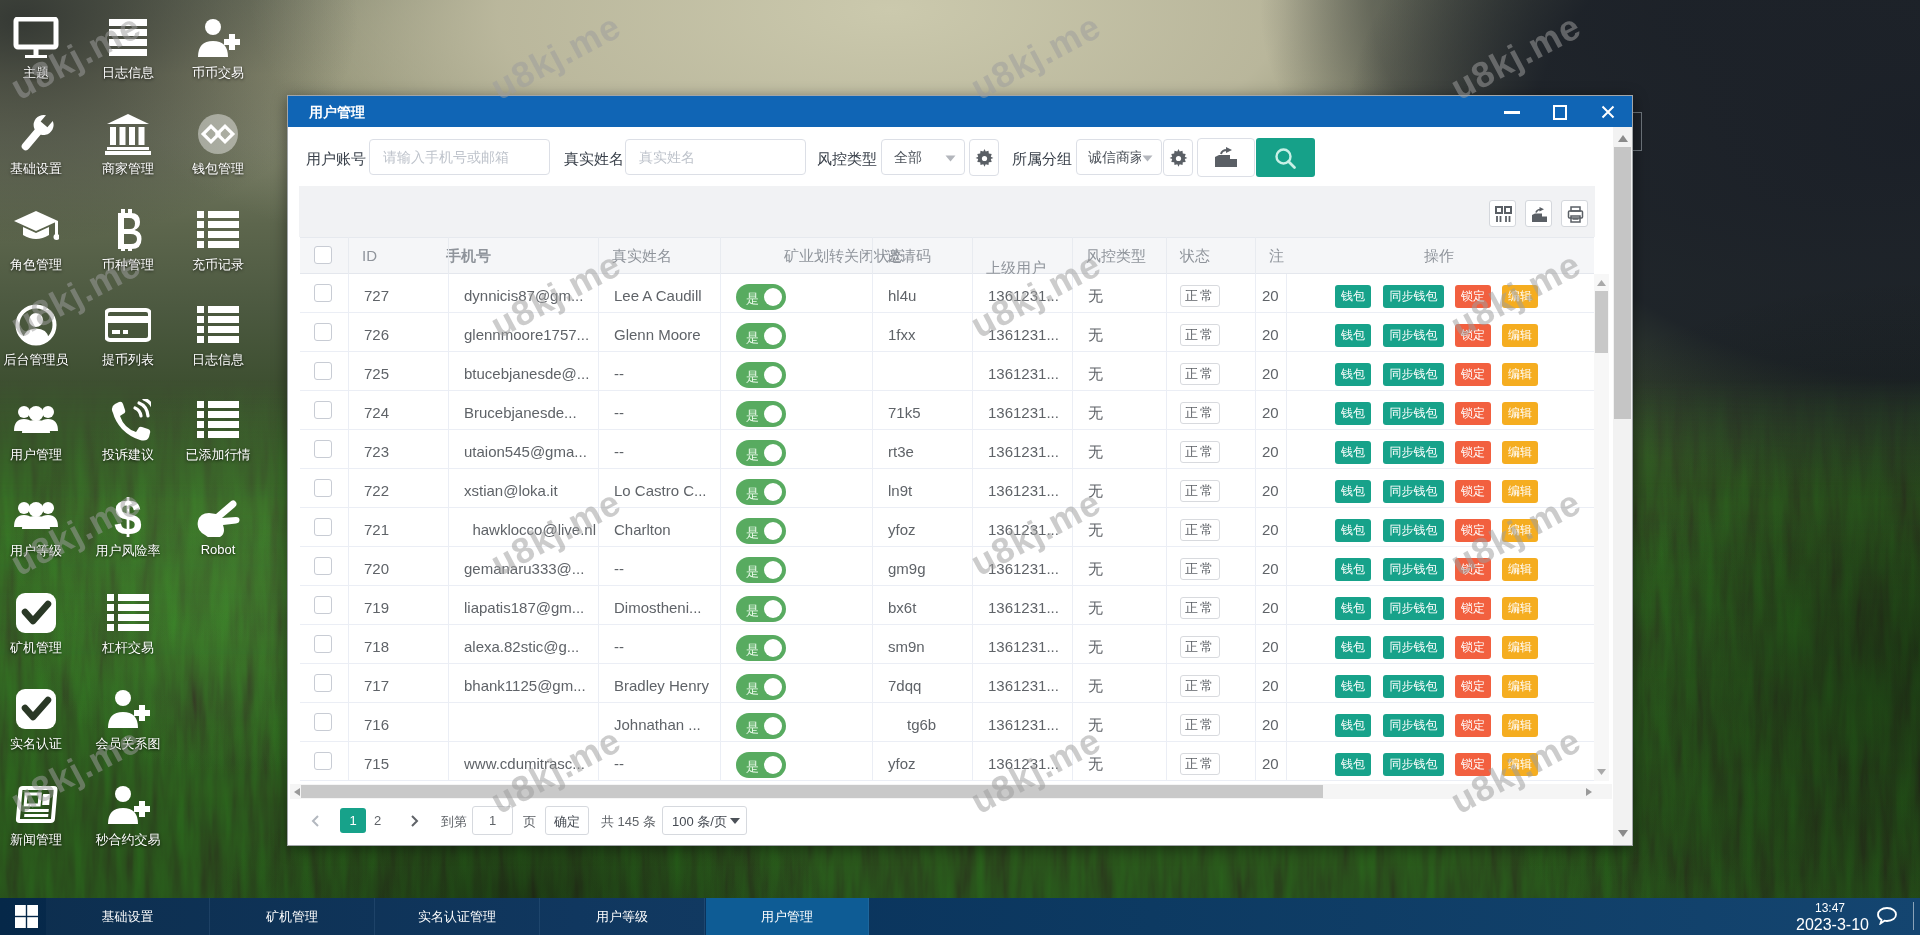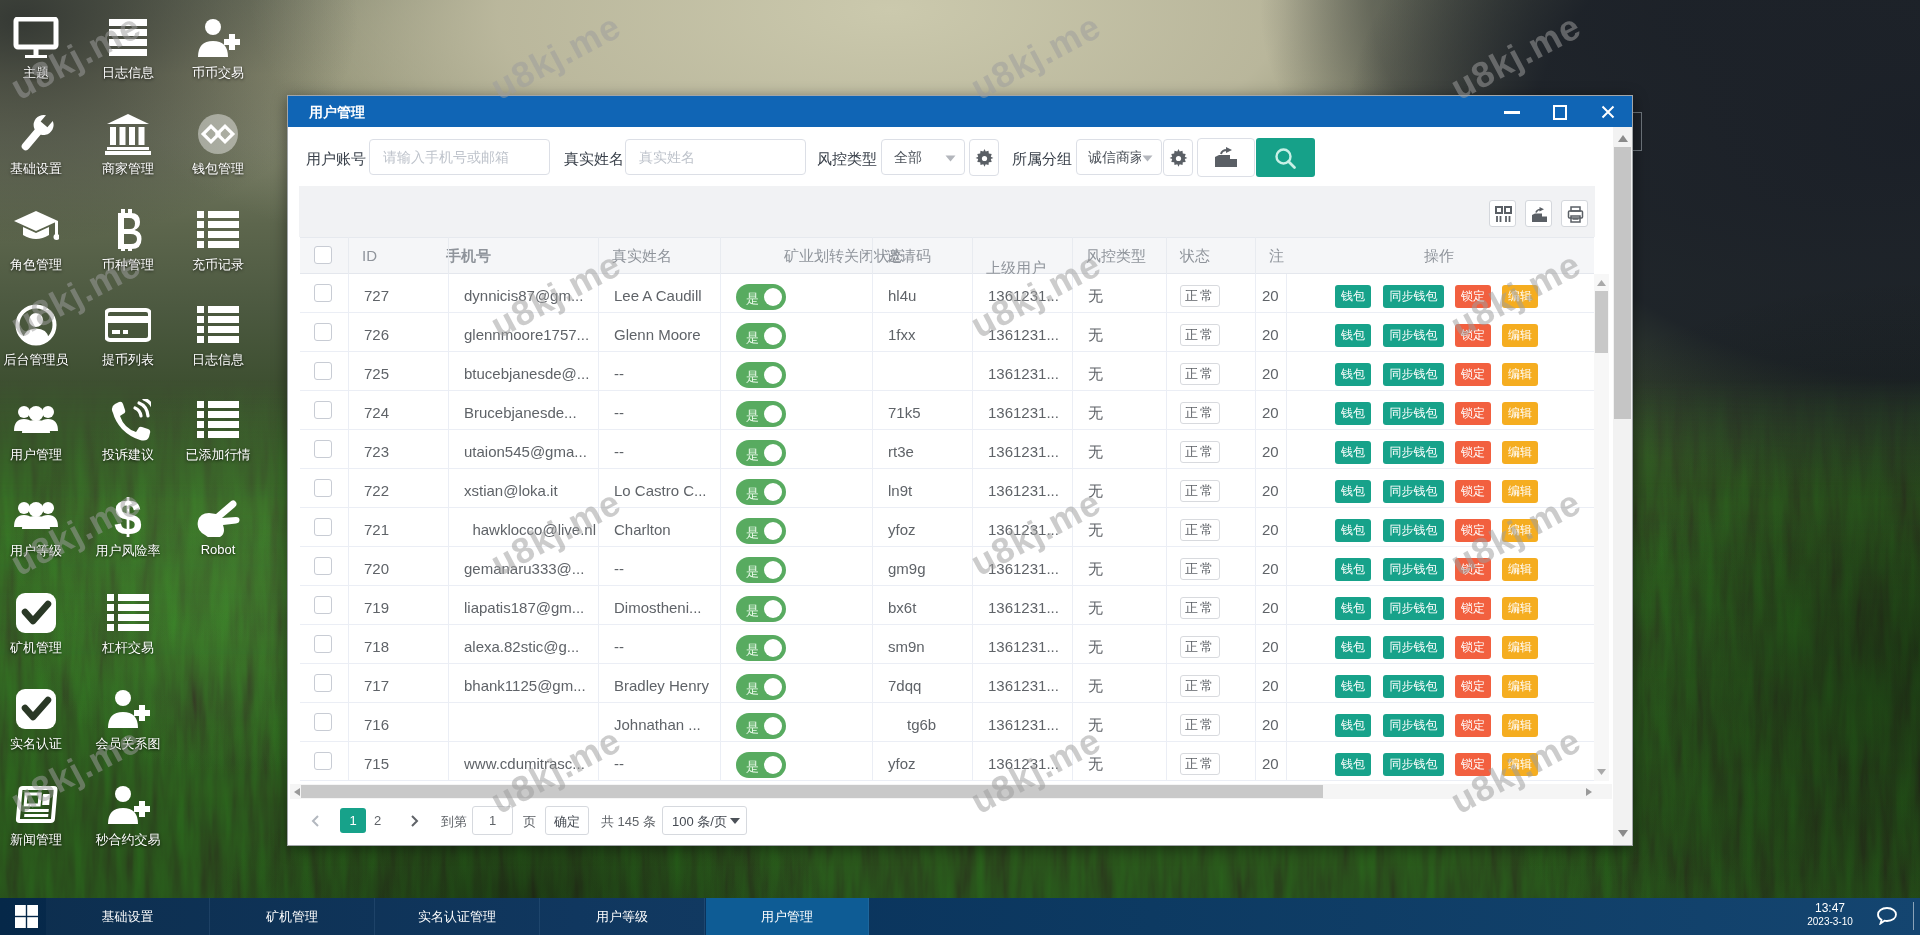--- a/index.html
+++ b/index.html
@@ -809,18 +809,18 @@
           <rect x="0" y="12.2" width="10.8" height="10.8"></rect>
           <rect x="12.2" y="12.2" width="10.8" height="10.8"></rect>
         </g>
       </svg>
       <div class="abs" style="left:46px;top:0;width:164px;height:37px;background:rgba(255,255,255,0.03);border-right:1px solid rgba(130,170,210,0.13);color:#fff;font-size:13px;text-align:center;line-height:37px;">基础设置</div>
       <div class="abs" style="left:210px;top:0;width:165px;height:37px;background:rgba(255,255,255,0.03);border-right:1px solid rgba(130,170,210,0.13);color:#fff;font-size:13px;text-align:center;line-height:37px;">矿机管理</div>
       <div class="abs" style="left:375px;top:0;width:165px;height:37px;background:rgba(255,255,255,0.03);border-right:1px solid rgba(130,170,210,0.13);color:#fff;font-size:13px;text-align:center;line-height:37px;">实名认证管理</div>
       <div class="abs" style="left:540px;top:0;width:165px;height:37px;background:rgba(255,255,255,0.03);border-right:1px solid rgba(130,170,210,0.13);color:#fff;font-size:13px;text-align:center;line-height:37px;">用户等级</div>
       <div class="abs" style="left:706px;top:0;width:163px;height:37px;background:#0e5c95;border-right:1px solid rgba(130,170,210,0.13);color:#fff;font-size:13px;text-align:center;line-height:37px;">用户管理</div>
       <div class="txt" style="left:1796px;top:3px;width:68px;text-align:center;color:#fff;font-size:12px;">13:47</div>
-      <div class="txt" style="left:1796px;top:18px;width:68px;text-align:center;color:#fff;font-size:10px;">2023-3-10</div>
+      <div class="txt" style="left:1796px;top:18px;width:68px;text-align:center;color:#fff;font-size:16px;">2023-3-10</div>
       <svg class="abs" style="left:1877px;top:9px;" width="20" height="18" viewBox="0 0 20 18">
         <path d="M10 1 C4.5 1 1 4 1 7.5 C1 9.8 2.3 11.7 4.5 12.9 L3.5 16.5 L7.5 13.7 C8.3 13.9 9.1 14 10 14 C15.5 14 19 11 19 7.5 C19 4 15.5 1 10 1 Z" fill="none" stroke="#fff" stroke-width="1.8"></path>
       </svg>
       <div class="abs" style="left:1913px;top:4px;width:1px;height:28px;background:rgba(255,255,255,0.5);"></div>
     </div>
   </div>
 </body></html>

